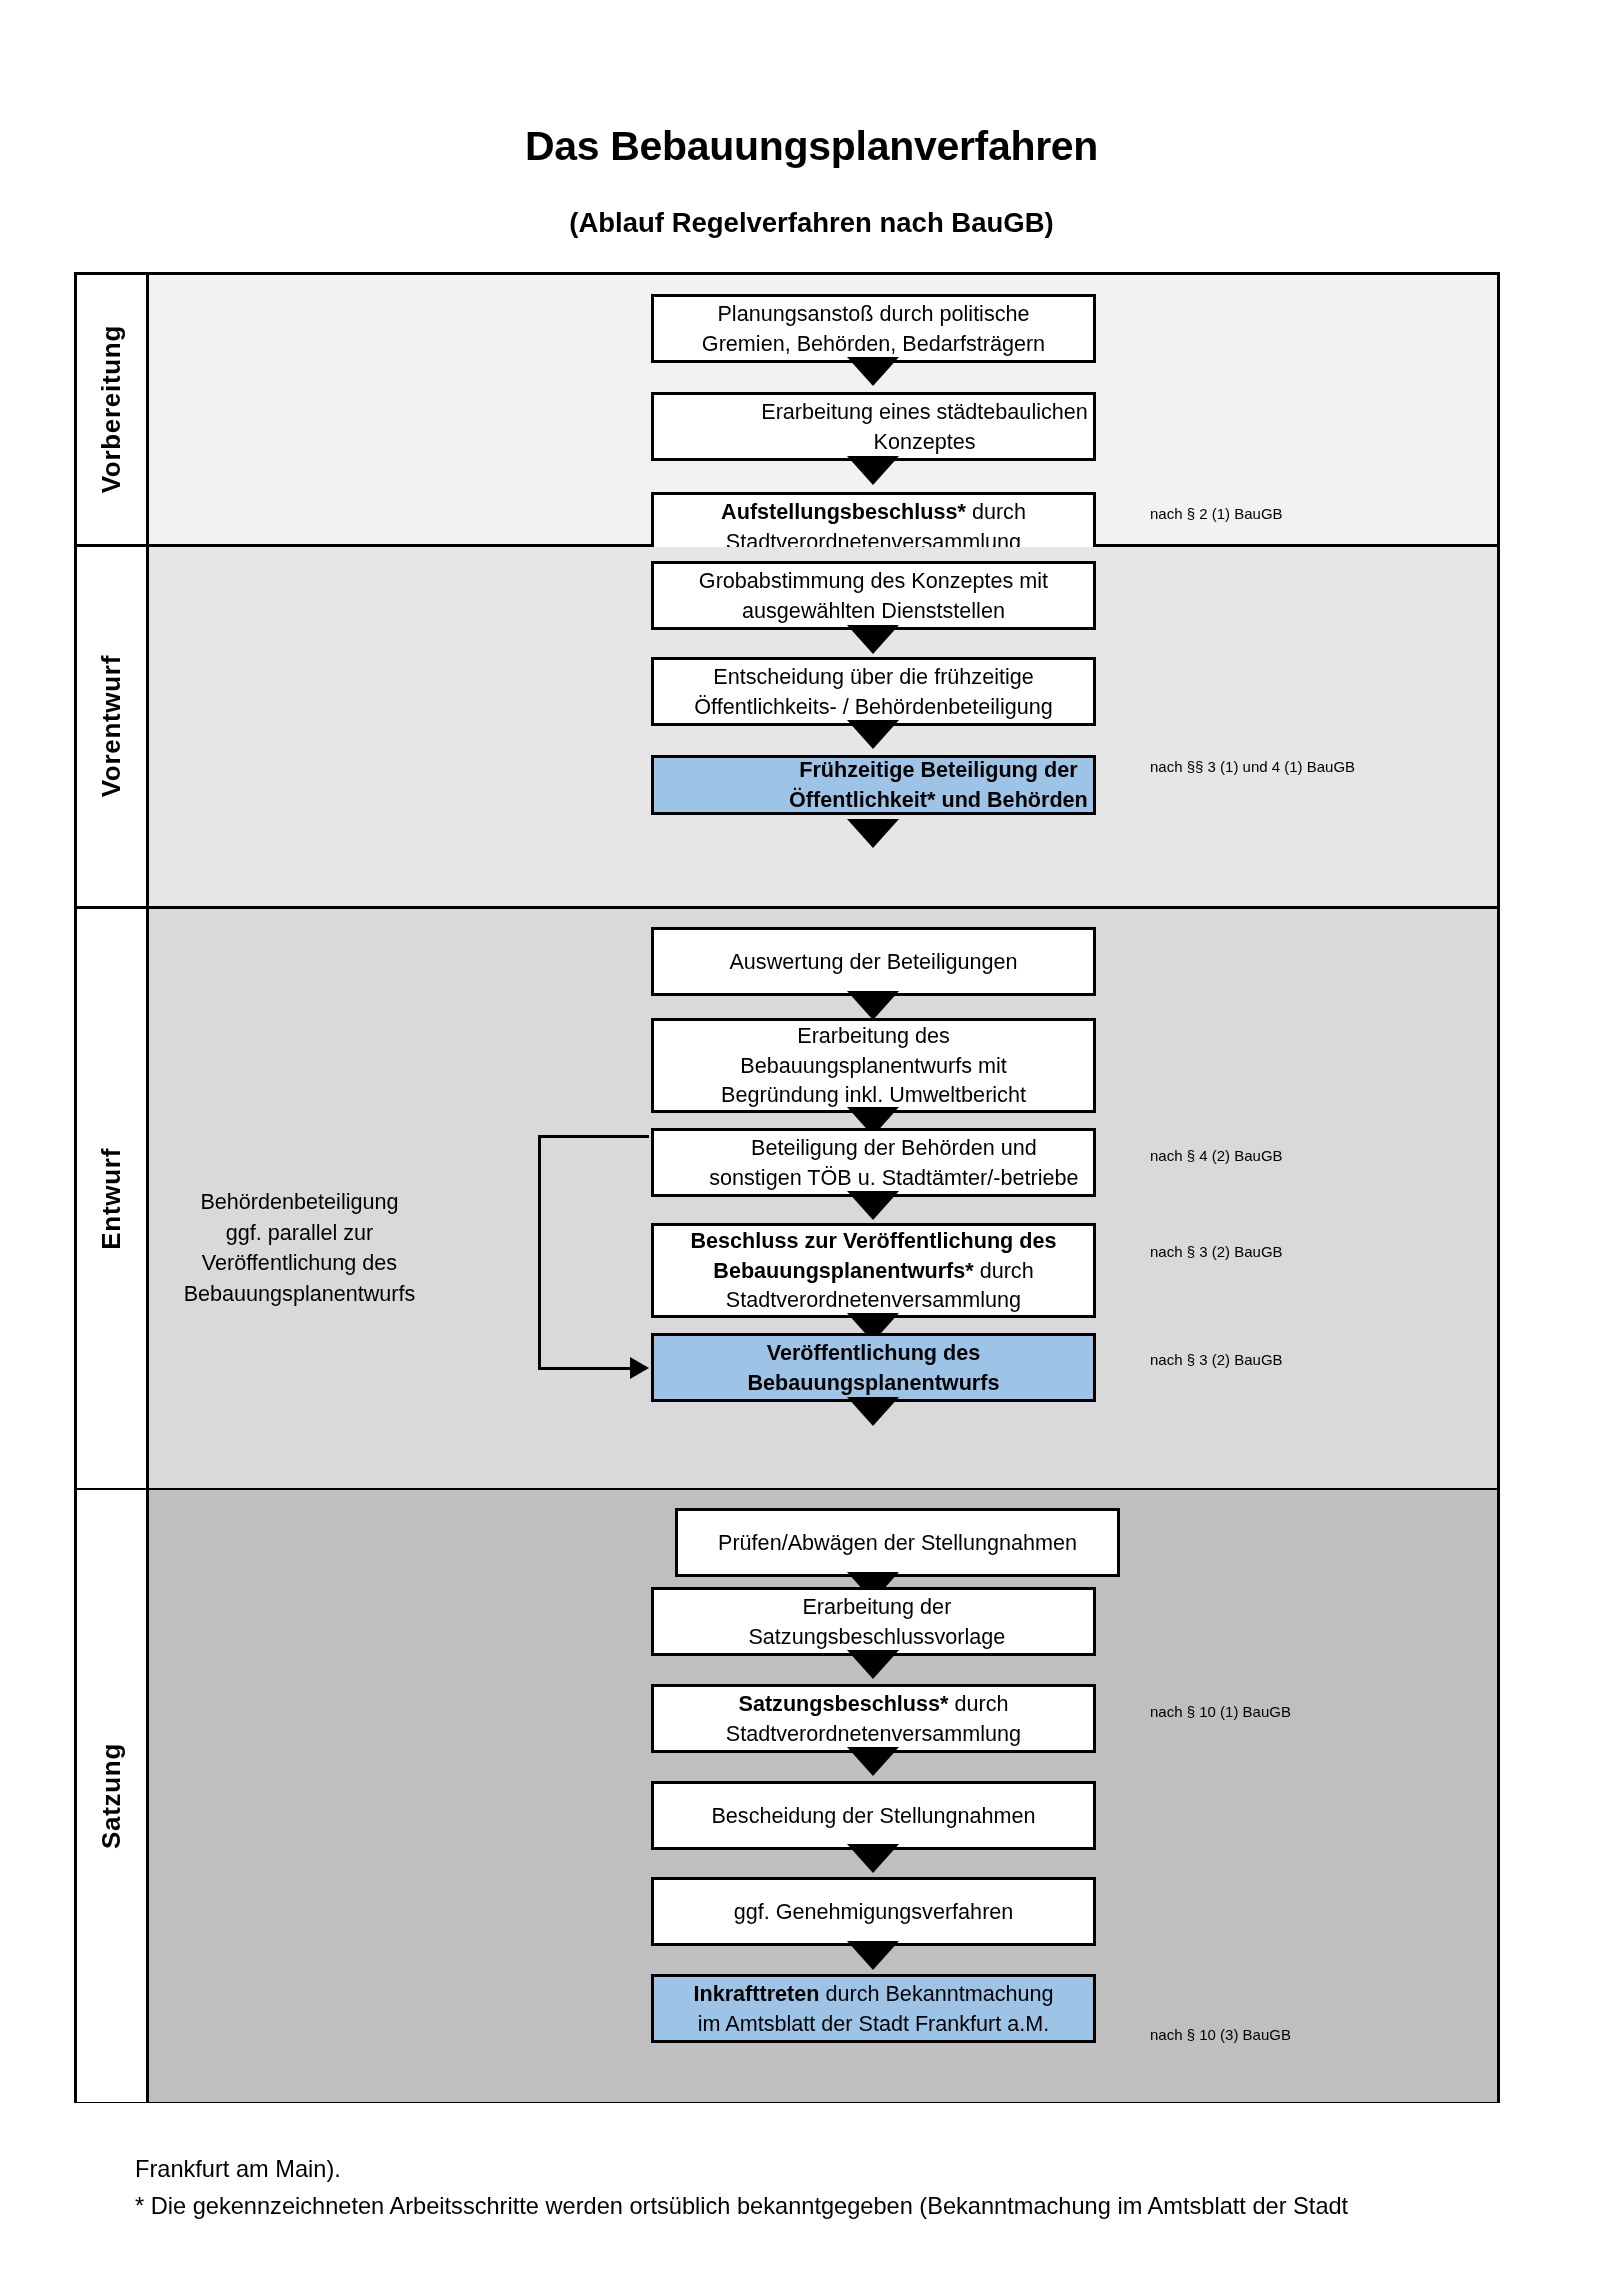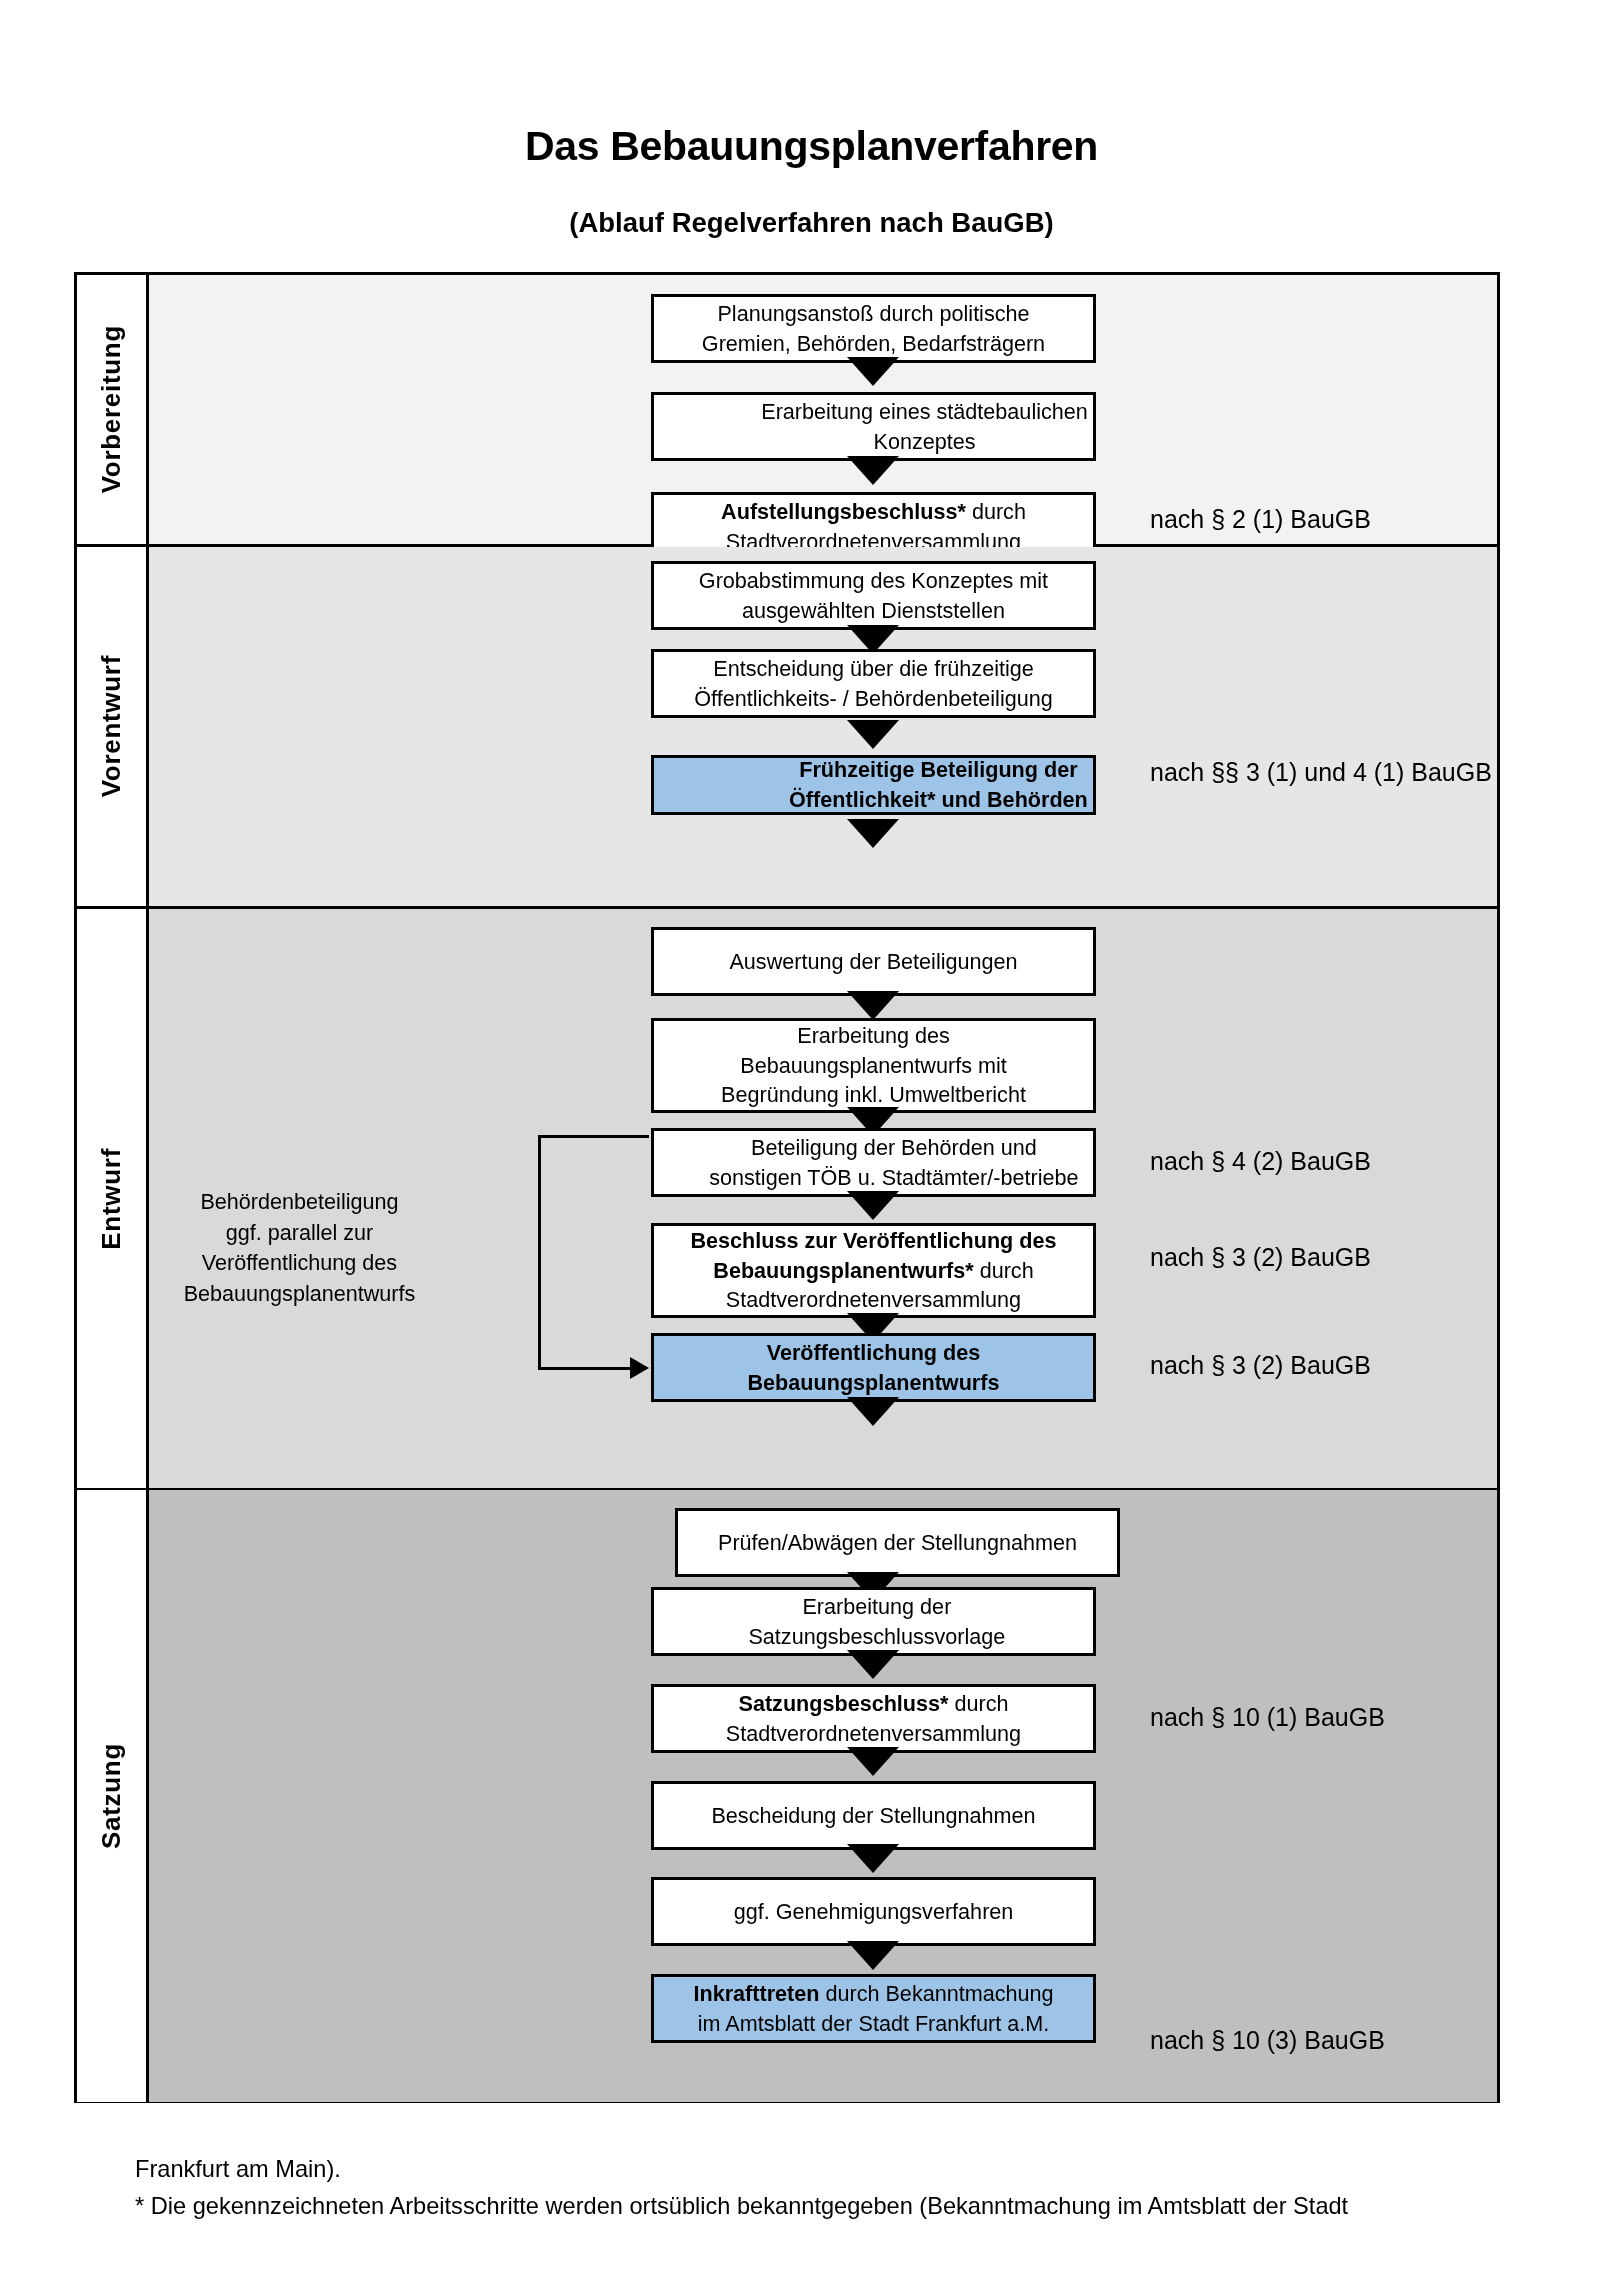--- a/index.html
+++ b/index.html
@@ -107,21 +107,21 @@
     width: 0; height: 0;
     border-left: 26px solid transparent;
     border-right: 26px solid transparent;
     border-top: 29px solid #000000;
   }
 
   
   .legalref {
     position: absolute;
     left: 1001px;
-    font-size: 25px;
+    font-size: 15px;
     white-space: nowrap;
     text-align: right;
   }
 
   
   .sidenote {
     position: absolute;
     left: 13px;
     width: 275px;
     text-align: center;
@@ -195,21 +195,21 @@
         <span>Vorentwurf</span>
       </div>
       <div class="phase-body">
         <div class="fbox" style="top: 14.4px; height: 69px;">
           <div>
             <span class="ln">Grobabstimmung des Konzeptes mit</span>
             <span class="ln">ausgewählten Dienststellen</span>
           </div>
         </div>
         <div class="arrow" style="left: 698px; top: 78px;"></div>
-        <div class="fbox" style="top: 102px; height: 69px;">
+        <div class="fbox" style="top: 110px; height: 69px;">
           <div>
             <span class="ln">Entscheidung über die frühzeitige</span>
             <span class="ln">Öffentlichkeits- / Behördenbeteiligung</span>
           </div>
         </div>
         <div class="arrow" style="left: 698px; top: 173px;"></div>
         <div class="fbox blue" style="top: 208px; height: 60px; justify-content: flex-end;">
           <div>
             <span class="ln"><b>Frühzeitige Beteiligung der</b></span>
             <span class="ln"><b>Öffentlichkeit* und Behörden</b></span>

